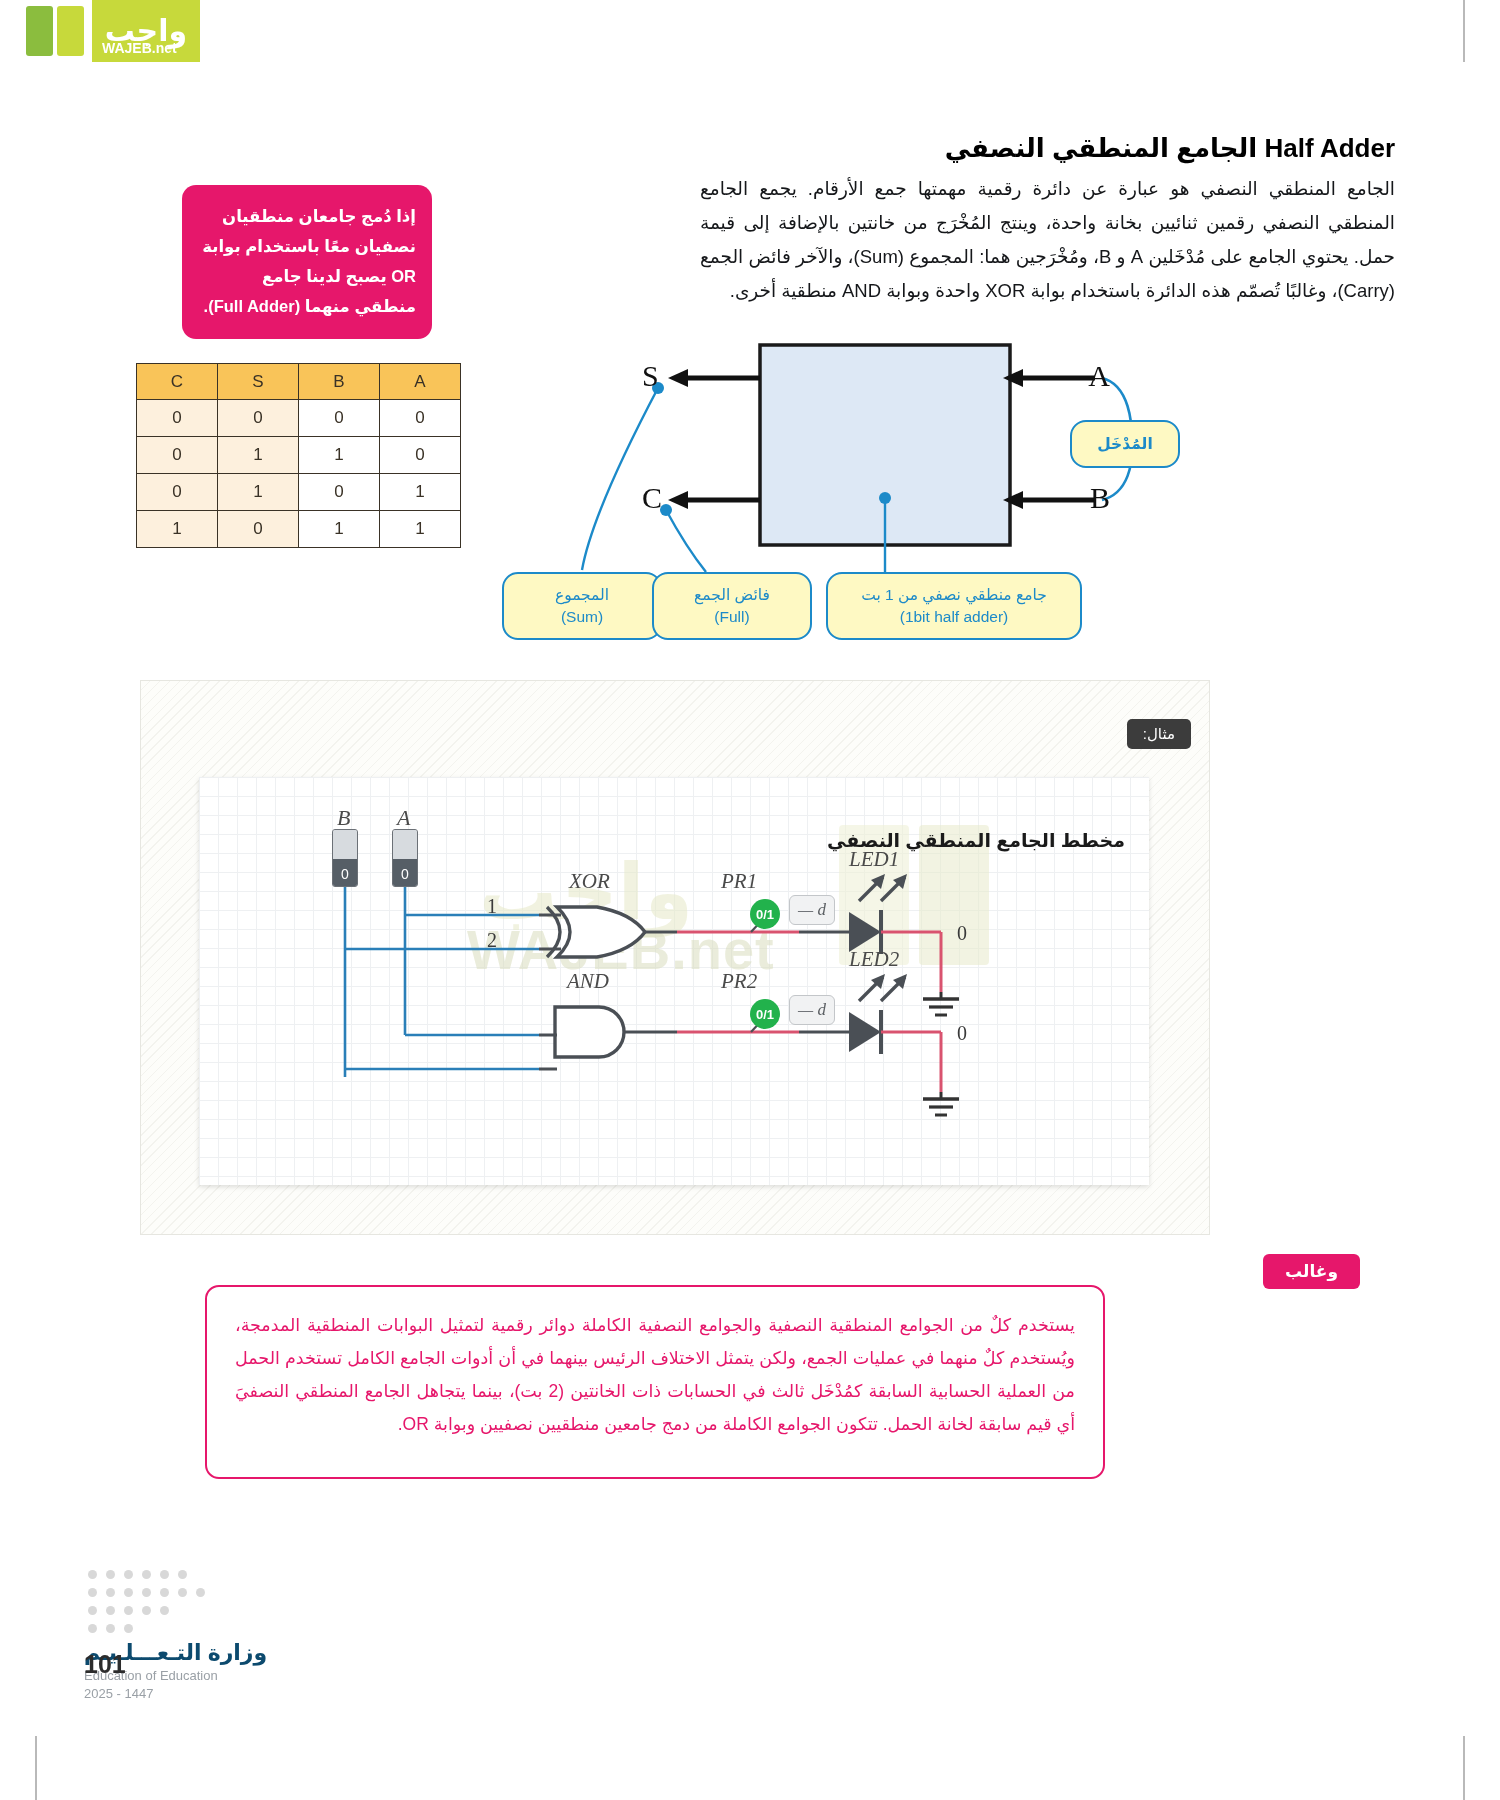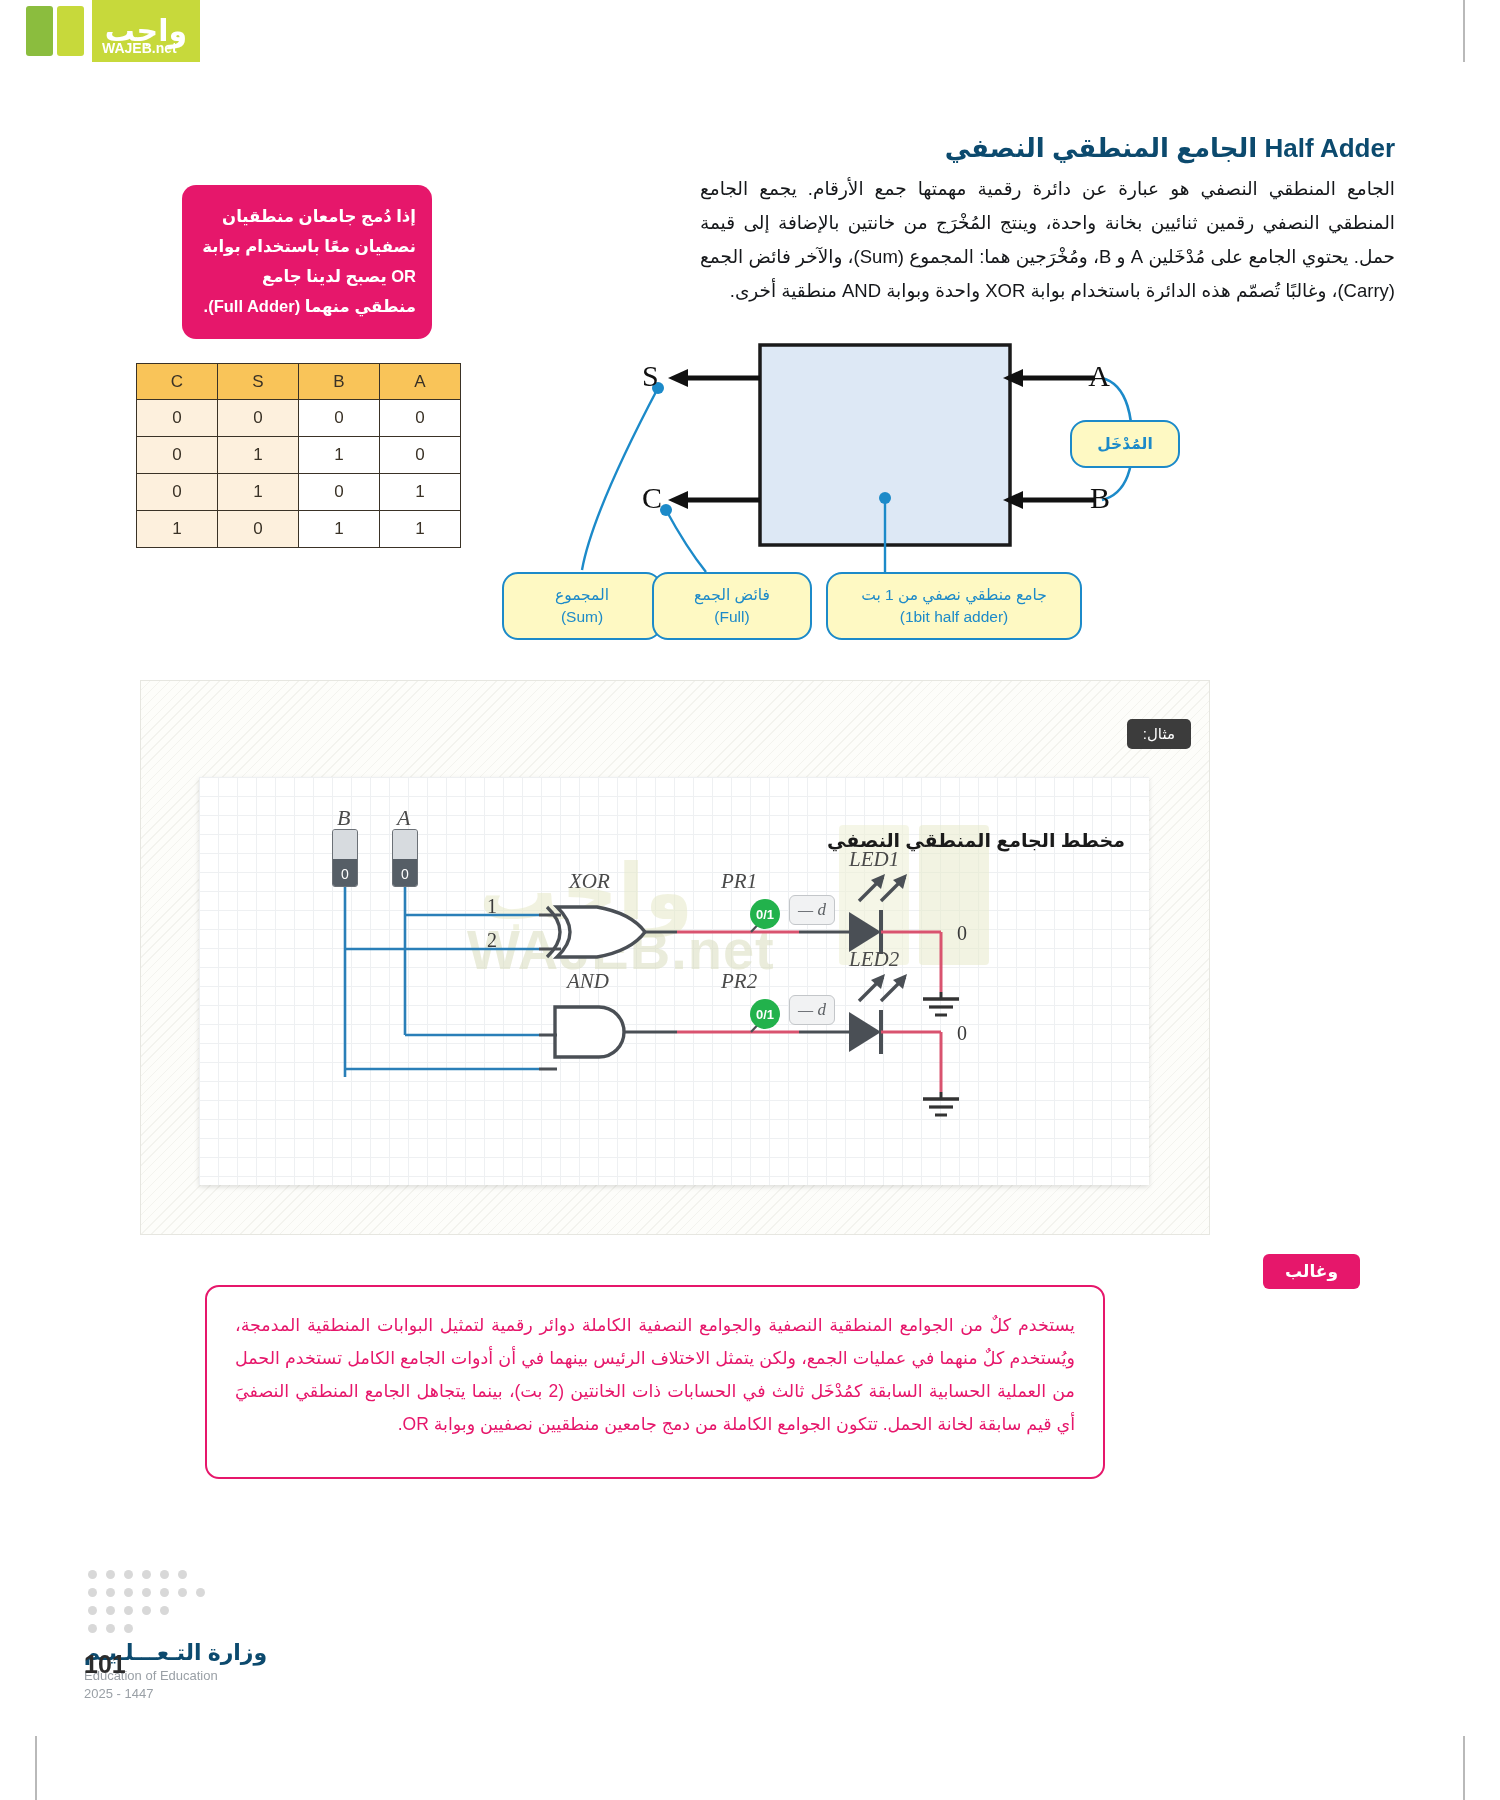--- a/index.html
+++ b/index.html
@@ -26,21 +26,21 @@
   .logo-book .rt { right:0; background:#c7d93b; }
 
   
   .edge-rule { position:absolute; right:35px; top:0; width:2px; height:62px; background:#b9b9b9; }
   .edge-rule-b { position:absolute; right:35px; bottom:0; width:2px; height:64px; background:#b9b9b9; }
   .edge-rule-bl { position:absolute; left:35px; bottom:0; width:2px; height:64px; background:#b9b9b9; }
 
   
   .heading {
     position:absolute; right:105px; top:133px; width:680px;
-    text-align:right; color:#0c4a6e; font-weight:bold; font-size:26px;
+    text-align:right; color:#000000; font-weight:bold; font-size:26px;
     direction:rtl;
   }
   .heading .en { font-family:"Liberation Sans",sans-serif; }
 
   
   .intro {
     position:absolute; right:105px; top:172px; width:695px;
     text-align:justify; direction:rtl; color:#15171a;
     font-size:18.5px; line-height:34px;
   }

